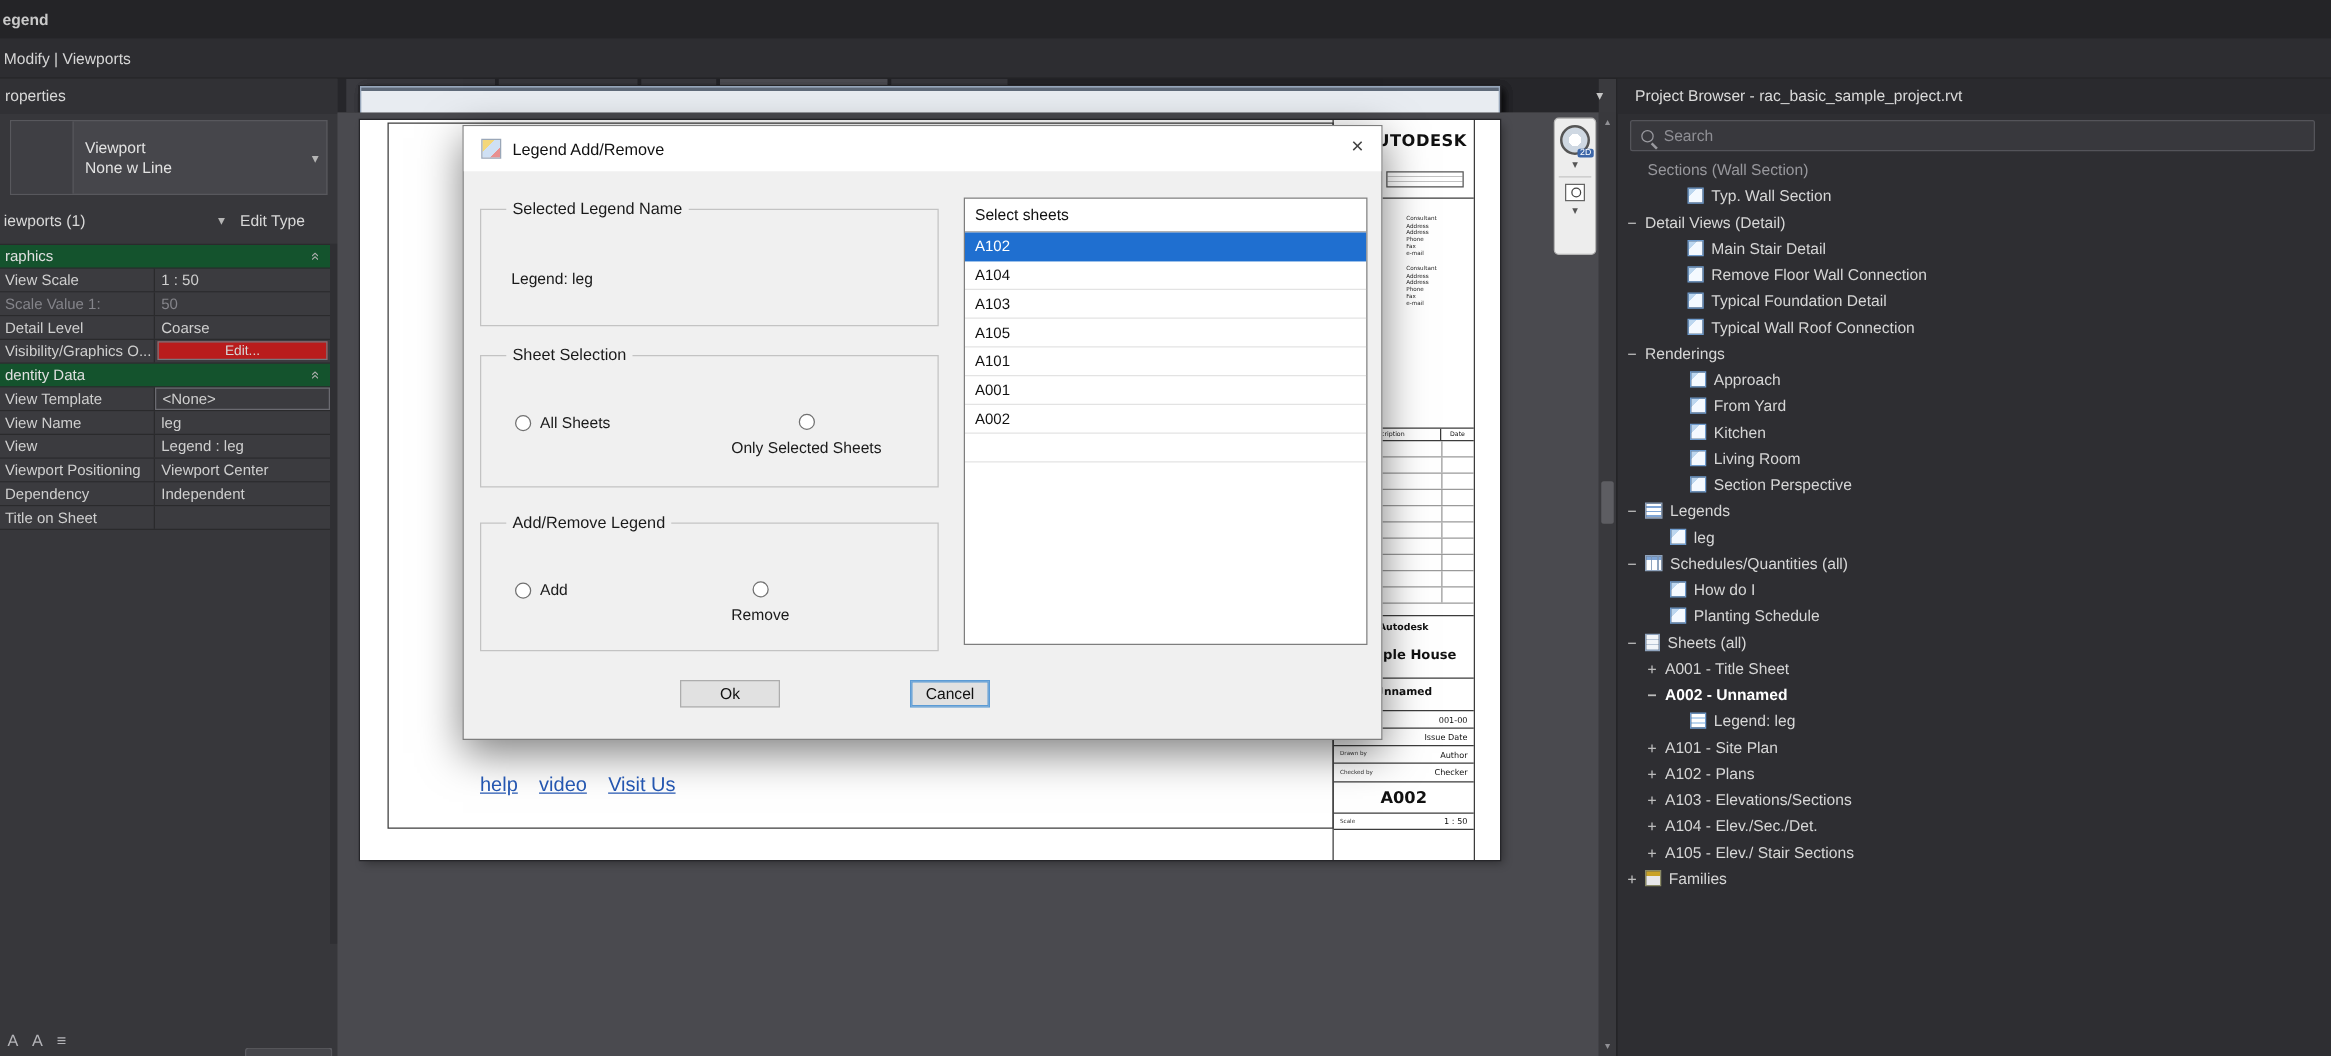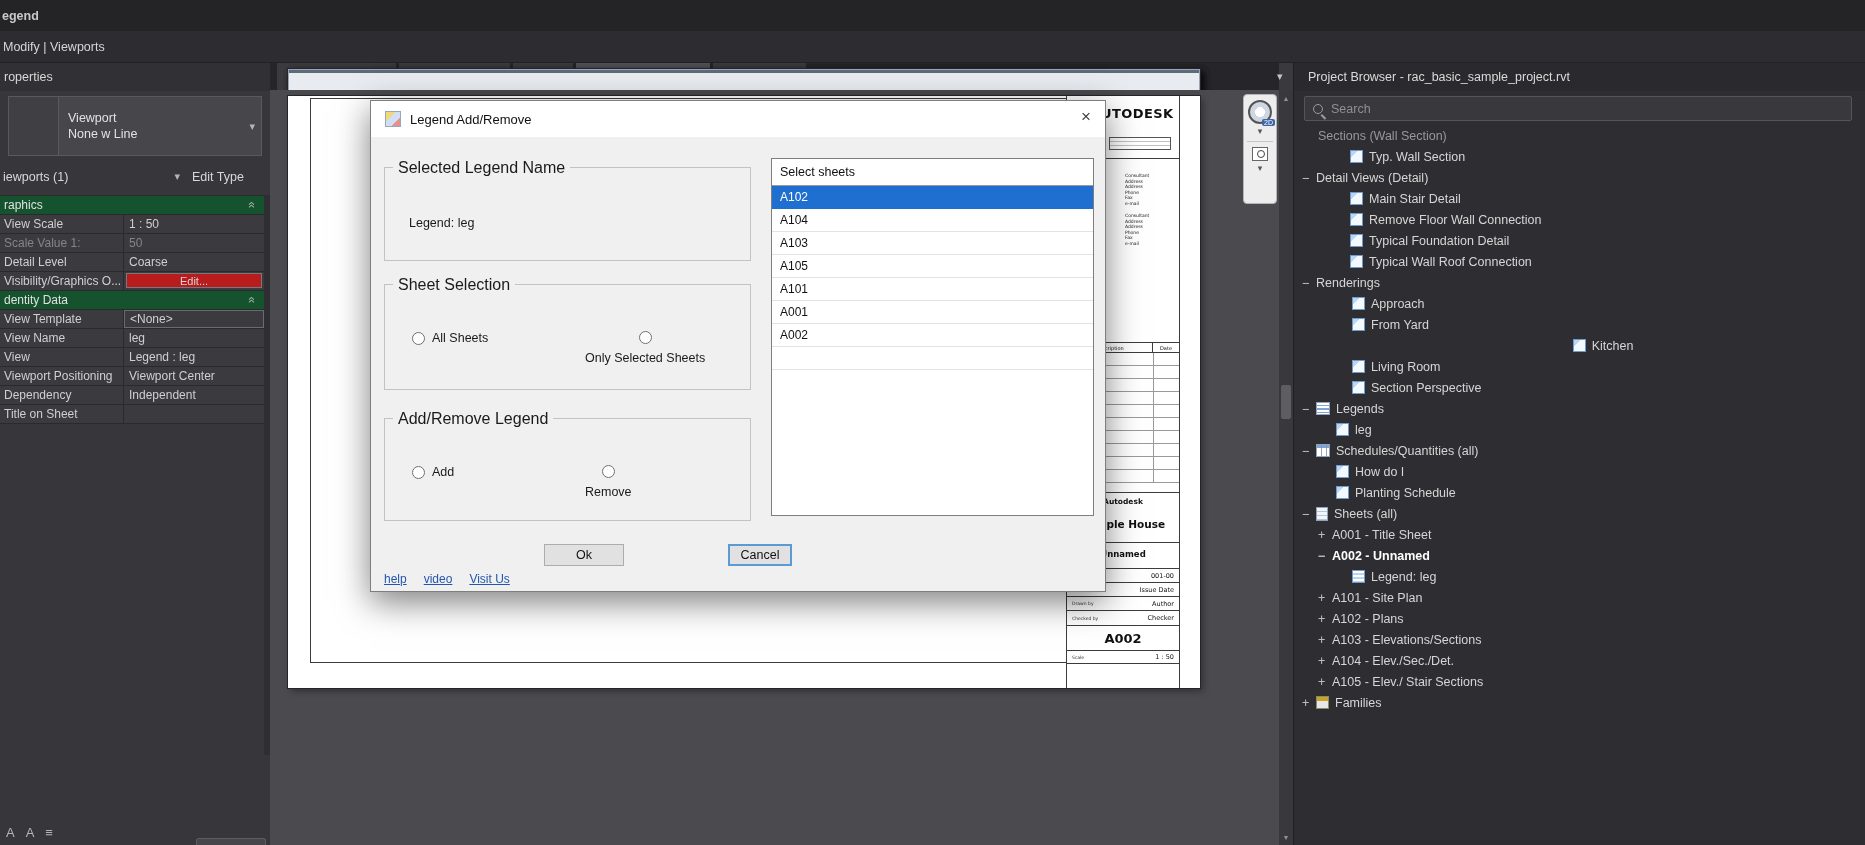--- a/index.html
+++ b/index.html
@@ -128,38 +128,38 @@
 
   
   .dialog{position:absolute;left:370px;top:100px;width:736px;height:492px;background:#f0f0f0;border:1px solid #7e7e7e;
           box-shadow:0 10px 32px rgba(0,0,0,.5);color:#1a1a1a;z-index:50;}
   .dlg-title{position:absolute;left:0;top:0;width:100%;height:36px;background:#ffffff;display:flex;align-items:center;
              padding-left:14px;gap:9px;font-size:13px;color:#111;}
   .dlg-icon{width:16px;height:16px;border:1px solid #9aa7b8;flex:none;
             background:linear-gradient(135deg,#f3d77a 0 35%,#cfe0f4 35% 70%,#e89090 70%);}
   .dlg-close{position:absolute;right:14px;top:6px;font-size:17px;color:#444;line-height:1.2;}
   .group{position:absolute;border:1px solid #c3c3c3;}
-  .group-label{position:absolute;top:-9px;left:8px;background:#f0f0f0;padding:0 5px;font-size:16px;color:#1a1a1a;white-space:nowrap;}
+  .group-label{position:absolute;top:-9px;left:20px;background:#f0f0f0;padding:0 5px;font-size:13px;color:#1a1a1a;white-space:nowrap;}
   .g1{left:13px;top:66px;width:367px;height:94px;}
   .legend-value{position:absolute;left:24px;top:48px;font-size:12.5px;}
   .g2{left:13px;top:183px;width:367px;height:106px;}
   .g3{left:13px;top:317px;width:367px;height:103px;}
   .radio{position:absolute;display:flex;align-items:center;gap:7px;font-size:12.5px;}
   .rb{width:13px;height:13px;border:1px solid #707070;border-radius:50%;background:#fff;flex:none;}
   .g2 .radio.r1,.g3 .radio.r1{left:27px;top:46px;}
   .g2 .radio.r2,.g3 .radio.r2{left:200px;top:46px;flex-direction:column;}
   .sheet-listbox{position:absolute;left:400px;top:57px;width:323px;height:358px;background:#fff;border:1px solid #7e7e7e;overflow:hidden;}
   .list-header{height:27px;display:flex;align-items:center;padding-left:8px;font-size:12.5px;border-bottom:1px solid #9a9a9a;color:#111;}
   .list-item{height:23px;display:flex;align-items:center;padding-left:8px;font-size:12px;border-bottom:1px solid #e3e3e3;color:#111;}
   .list-item.selected{background:var(--sel,#1f6fd0);color:#fff;border-bottom-color:var(--sel,#1f6fd0);}
   .btn{position:absolute;height:22px;background:#e1e1e1;border:1px solid #adadad;font-size:12.5px;font-family:inherit;color:#111;}
   .btn.ok{left:173px;top:443px;width:80px;}
   .btn.cancel{left:357px;top:443px;width:64px;border-color:#5b9bd5;box-shadow:0 0 0 1px #5b9bd5 inset;}
   .dlg-links{position:absolute;left:13px;top:471px;display:flex;gap:17px;}
-  .dlg-links a{color:var(--link,#2456b0);font-size:12px;text-decoration:underline;}
+  .dlg-links a{color:var(--link,#2456b0);font-size:16px;text-decoration:underline;margin-top:48px;}
 </style>
 </head>
 <body>
 
 <div class="app">
 
   <div class="topbar">
     <span>egend</span>
   </div>
 
@@ -394,21 +394,21 @@
           <span>Renderings</span>
         </div>
         <div class="trow" style="padding-left: 58px;">
           <span class="ticon icon-view"></span>
           <span>Approach</span>
         </div>
         <div class="trow" style="padding-left: 58px;">
           <span class="ticon icon-view"></span>
           <span>From Yard</span>
         </div>
-        <div class="trow" style="padding-left: 58px; justify-content: center;">
+        <div class="trow" style="padding-left: 58px;">
           <span class="ticon icon-view"></span>
           <span>Kitchen</span>
         </div>
         <div class="trow" style="padding-left: 58px;">
           <span class="ticon icon-view"></span>
           <span>Living Room</span>
         </div>
         <div class="trow" style="padding-left: 58px;">
           <span class="ticon icon-view"></span>
           <span>Section Perspective</span>

